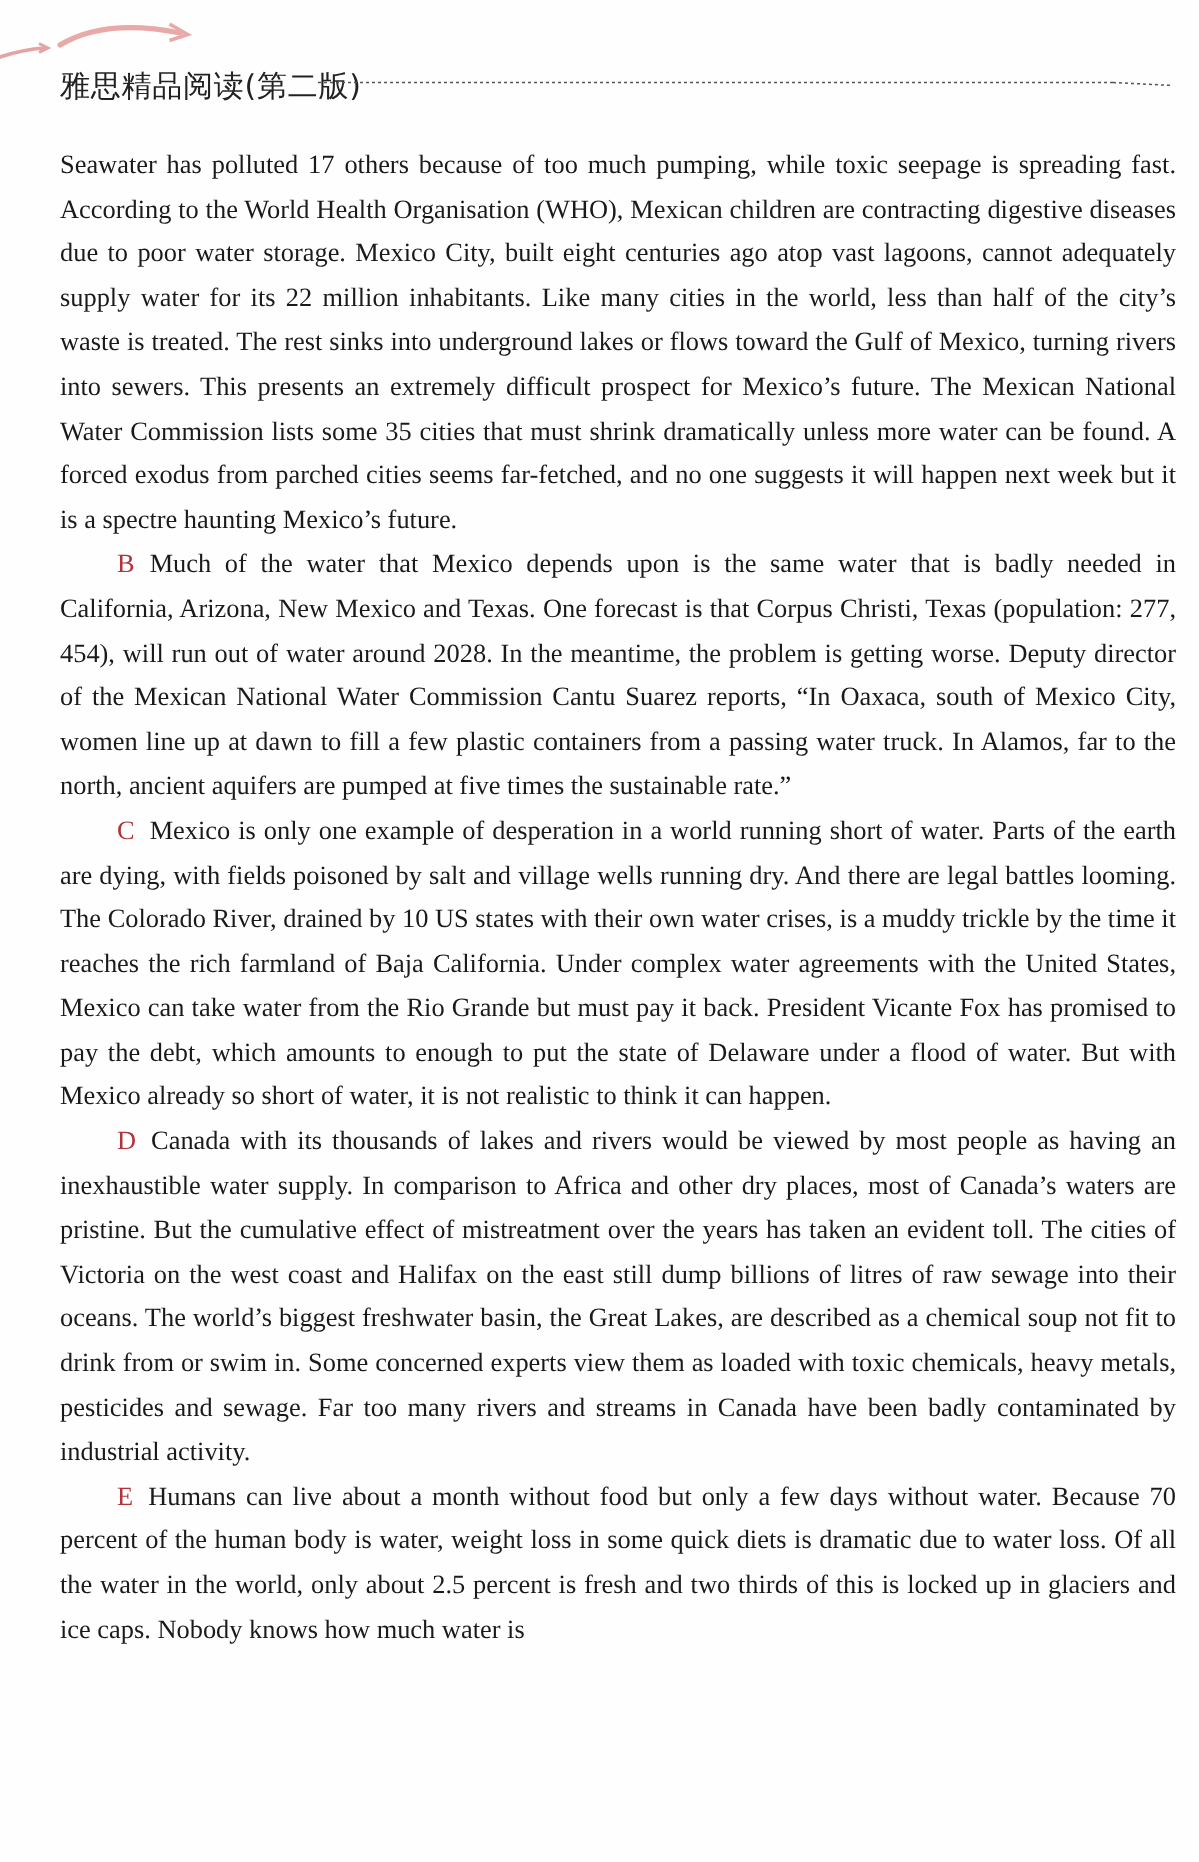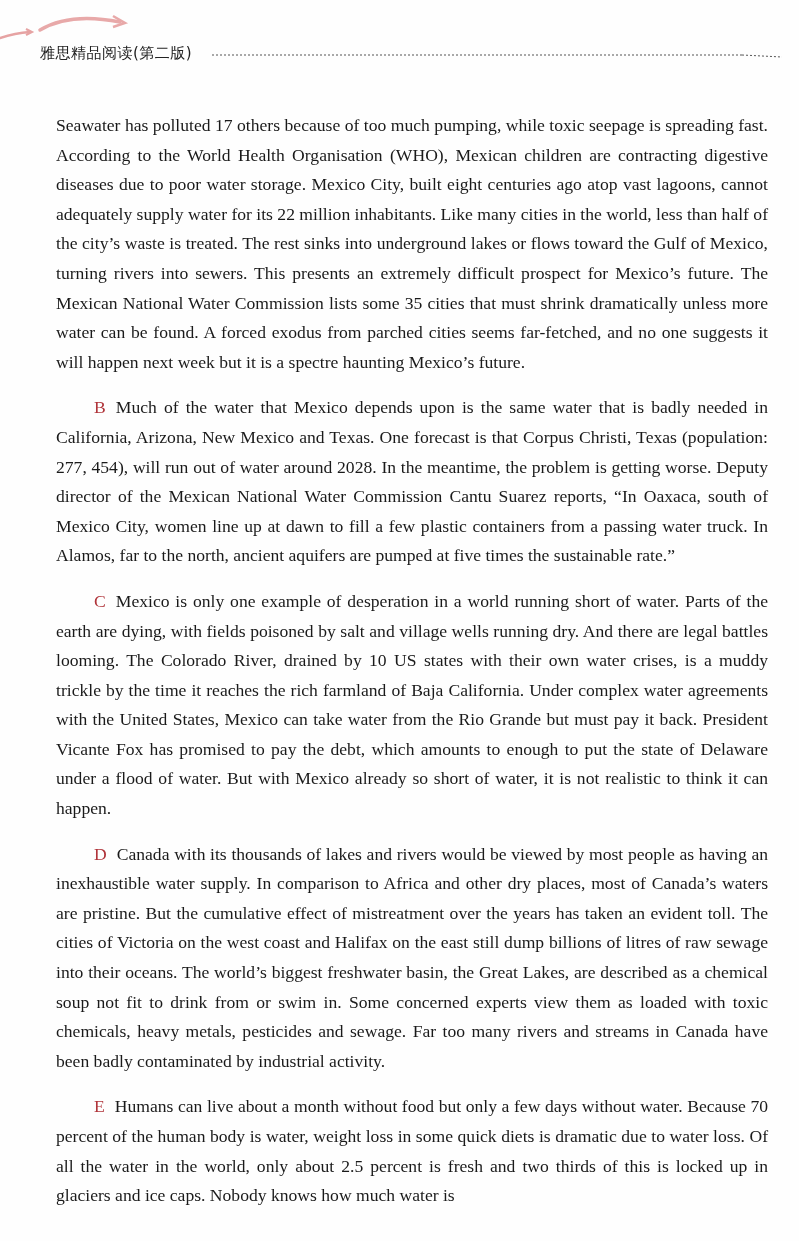--- a/index.html
+++ b/index.html
@@ -2,32 +2,32 @@
 <html><head>
   <meta charset="utf-8">
   <style>
     html, body { margin: 0; padding: 0; background: #ffffff; }
     body { width: 799px; height: 1241px; position: relative; overflow: hidden; }
     .page { position: absolute; left: 0; top: 0; width: 799px; height: 1241px; background: #fefefe; }
     .header { position: absolute; left: 0; top: 0; width: 799px; height: 80px; }
     .arrow-deco { position: absolute; left: 0; top: 0; width: 140px; height: 40px; }
     .running-head {
       position: absolute; left: 40px; top: 44px;
-      font-family: "DejaVu Sans", sans-serif; font-size: 15px; color: #222;
+      font-family: "DejaVu Sans", sans-serif; font-size: 20px; color: #222;
       letter-spacing: 0.5px; white-space: nowrap;
     }
     .dotted-rule {
       position: absolute; left: 212px; top: 54px; width: 570px; height: 4px;
     }
     .body-text {
       position: absolute; left: 40px; top: 95px; width: 744px;
       font-family: "Liberation Serif", serif; font-size: 17.6px; color: #1a1a1a;
       line-height: 29.6px; text-align: justify;
     }
-    .para { margin: 16px; text-align: justify; text-align-last: left; }
+    .para { margin: 0; text-align: justify; text-align-last: left; }
     .para.indent { text-indent: 38px; }
     .para-label { color: #b0343a; font-weight: normal; margin-right: 10px; }
   </style>
 </head>
 <body>
 
 <div class="page">
 
   <div class="header">
     <svg class="arrow-deco" viewBox="0 0 140 40">

